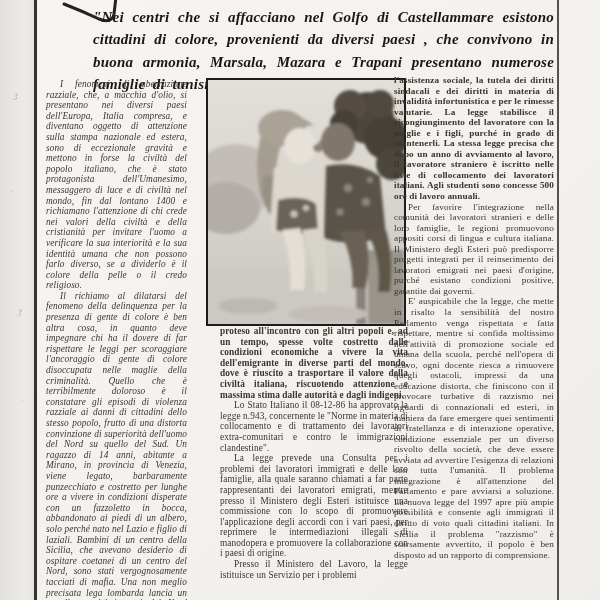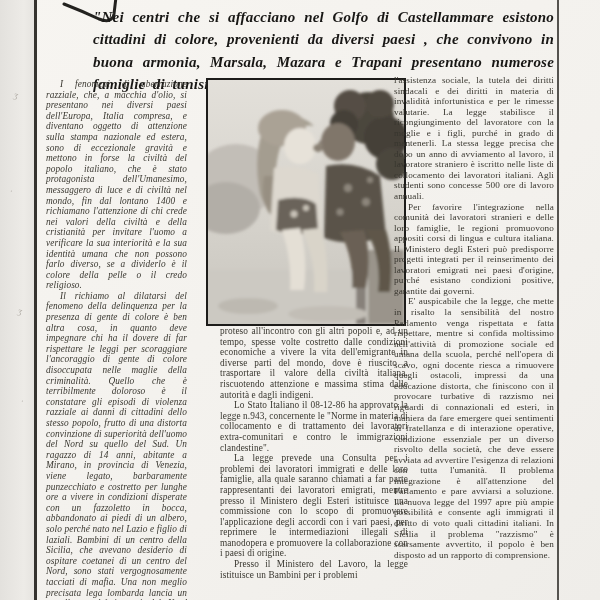--- a/index.html
+++ b/index.html
@@ -21,21 +21,21 @@
     font-size:15px;line-height:22.4px;font-weight:bold;font-style:italic;
     color:#181715;text-align:justify;word-spacing:3.5px;letter-spacing:.2px;
   }
   .col{
     position:absolute;text-align:justify;color:#38362f;
     font-size:9.3px;line-height:10.6px;letter-spacing:.1px;
   }
   .col p{margin:0;}
   .col.indent-all p{text-indent:14px;font-style:italic;}
   .col.indent-rest p{text-indent:14px;}
-  .col.indent-rest p:first-child{text-indent:0;}
+  .col.indent-rest p:first-child{text-indent:0;font-weight:bold;}
   .col-left{left:46px;top:79px;width:141px;}
   .col-middle{left:220px;top:326px;width:188px;}
   .col-right{left:394px;top:75px;width:160px;font-size:9.2px;line-height:10.55px;}
   .photo{
     position:absolute;left:206px;top:78px;width:196px;height:244px;
     border:2px solid #1d1c1a;background:#d9d6d0;box-sizing:content-box;
   }
   .photo svg{display:block;}
 </style>
 </head>
@@ -124,21 +124,21 @@
         <ellipse cx="40" cy="226" rx="30" ry="8" fill="#bdb9b1"></ellipse>
         <ellipse cx="120" cy="234" rx="40" ry="8" fill="#c2beb6"></ellipse>
       </g>
     </svg>
   </div>
 
   <div class="col col-middle indent-rest">
       <p>proteso all'incontro con gli altri popoli e, ad un tempo, spesse volte costretto dalle condizioni economiche a vivere la vita dell'emigrante in diverse parti del mondo, dove è riuscito a trasportare il valore della civiltà italiana, riscuotendo attenzione e massima stima dalle autorità e dagli indigeni.</p>
       <p>Lo Stato Italiano il 08-12-86 ha approvato la legge n.943, concernente le "Norme in materia di collocamento e di trattamento dei lavoratori extra-comunitari e contro le immigrazioni clandestine".</p>
       <p>La legge prevede una Consulta per i problemi dei lavoratori immigrati e delle loro famiglie, alla quale saranno chiamati a far parte rappresentanti dei lavoratori emigrati, mentre presso il Ministero degli Esteri istituisce una commissione con lo scopo di promuovere l'applicazione degli accordi con i vari paesi, per reprimere le intermediazioni illegali di manodopera e promuovere la collaborazione con i paesi di origine.</p>
-      <p>Presso il Ministero del Lavoro, la legge istituisce un Bambini per i problemi</p>
+      <p>Presso il Ministero del Lavoro, la legge istituisce un Servizio per i problemi</p>
     </div>
 
   <div class="col col-right indent-rest">
       <p>l'assistenza sociale, la tutela dei diritti sindacali e dei diritti in materia di invalidità infortunistica e per le rimesse valutarie. La legge stabilisce il ricongiungimento del lavoratore con la moglie e i figli, purché in grado di mantenerli. La stessa legge precisa che dopo un anno di avviamento al lavoro, il lavoratore straniero è iscritto nelle liste di collocamento dei lavoratori italiani. Agli studenti sono concesse 500 ore di lavoro annuali.</p>
       <p>Per favorire l'integrazione nella comunità dei lavoratori stranieri e delle loro famiglie, le regioni promuovono appositi corsi di lingua e cultura italiana. Il Ministero degli Esteri può predisporre progetti integrati per il reinserimento dei lavoratori emigrati nei paesi d'origine, purché esistano condizioni positive, garantite dai governi.</p>
       <p>E' auspicabile che la legge, che mette in risalto la sensibilità del nostro Parlamento venga rispettata e fatta rispettare, mentre si confida moltissimo nell'attività di promozione sociale ed umana della scuola, perché nell'opera di scavo, ogni docente riesca a rimuovere quegli ostacoli, impressi da una educazione distorta, che finiscono con il provocare turbative di razzismo nei riguardi di connazionali ed esteri, in maniera da fare emergere quei sentimenti di fratellanza e di interazione operative, condizione essenziale per un diverso risvolto della società, che deve essere avviata ad avvertire l'esigenza di relazioni con tutta l'umanità. Il problema integrazione è all'attenzione del Parlamento e pare avviarsi a soluzione. La nuova legge del 1997 apre più ampie possibilità e consente agli immigrati il diritto di voto quali cittadini italiani. In Sicilia il problema "razzismo" è scarsamente avvertito, il popolo è ben disposto ad un rapporto di comprensione.</p>
     </div>
 
 </div>
 

